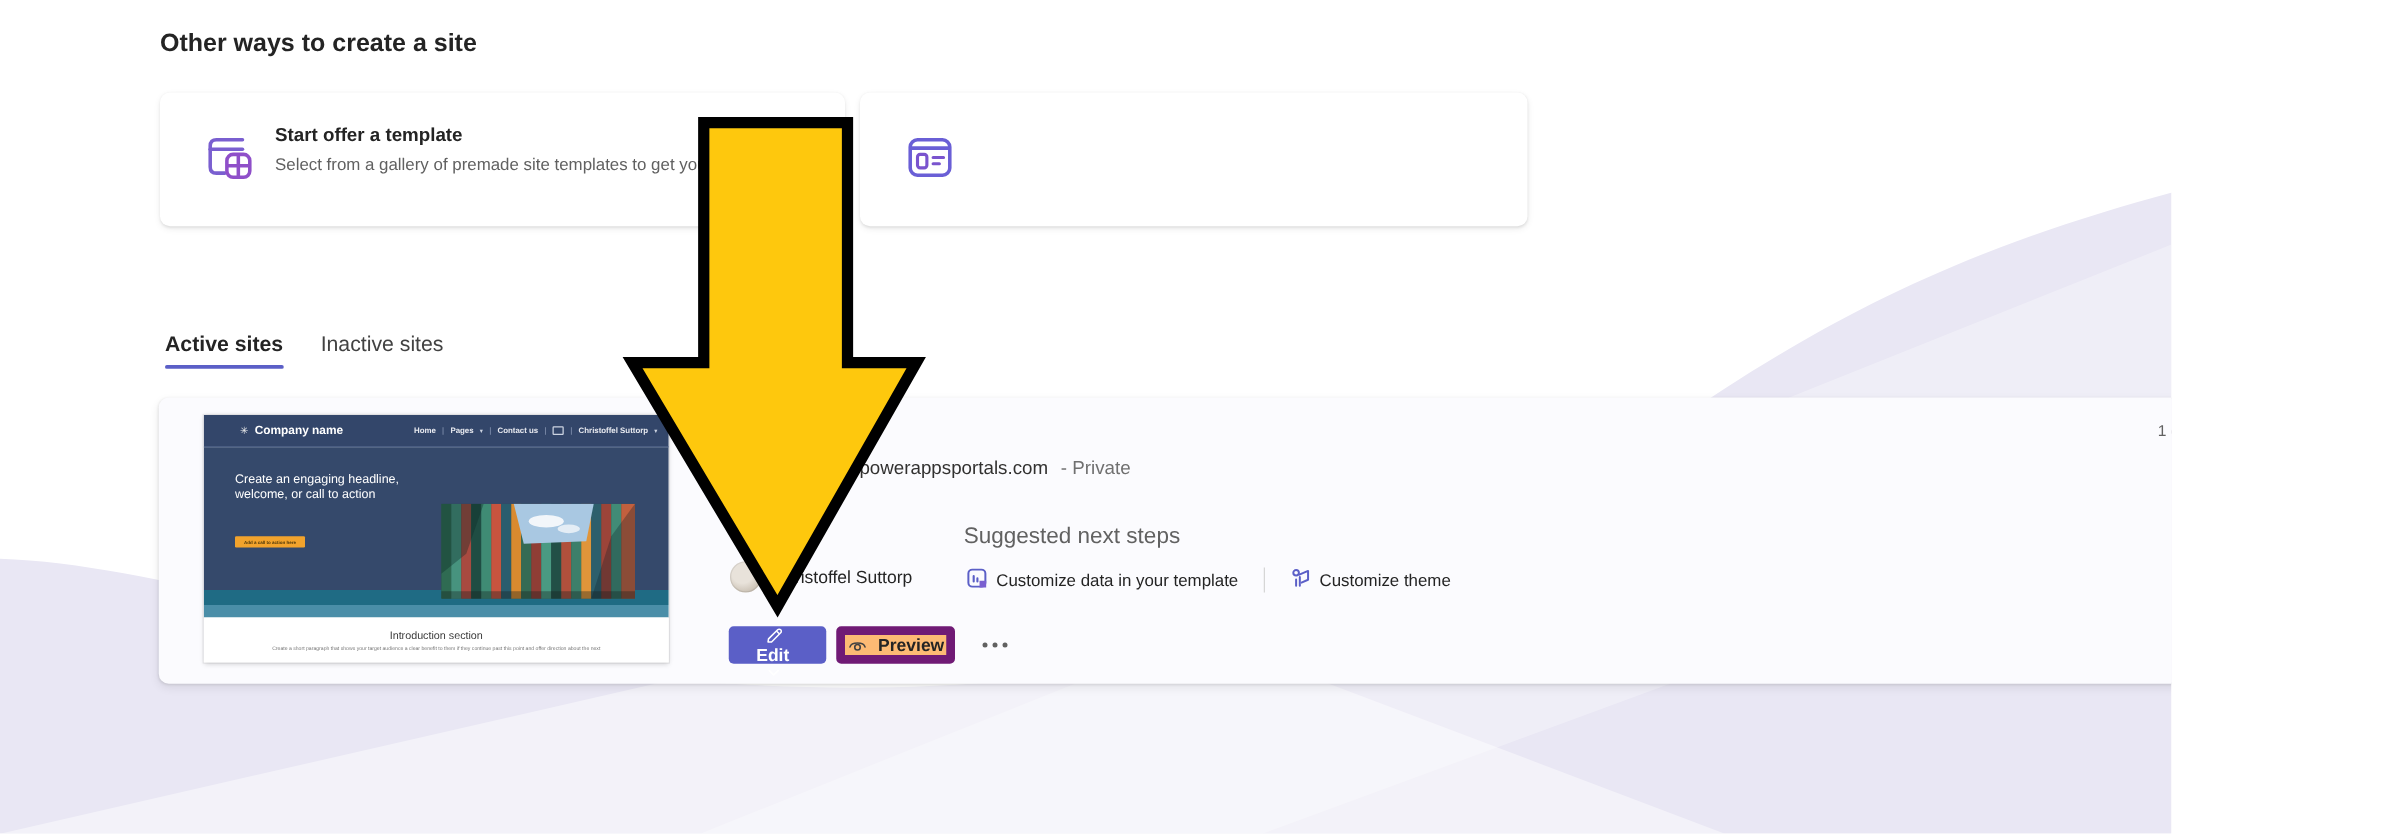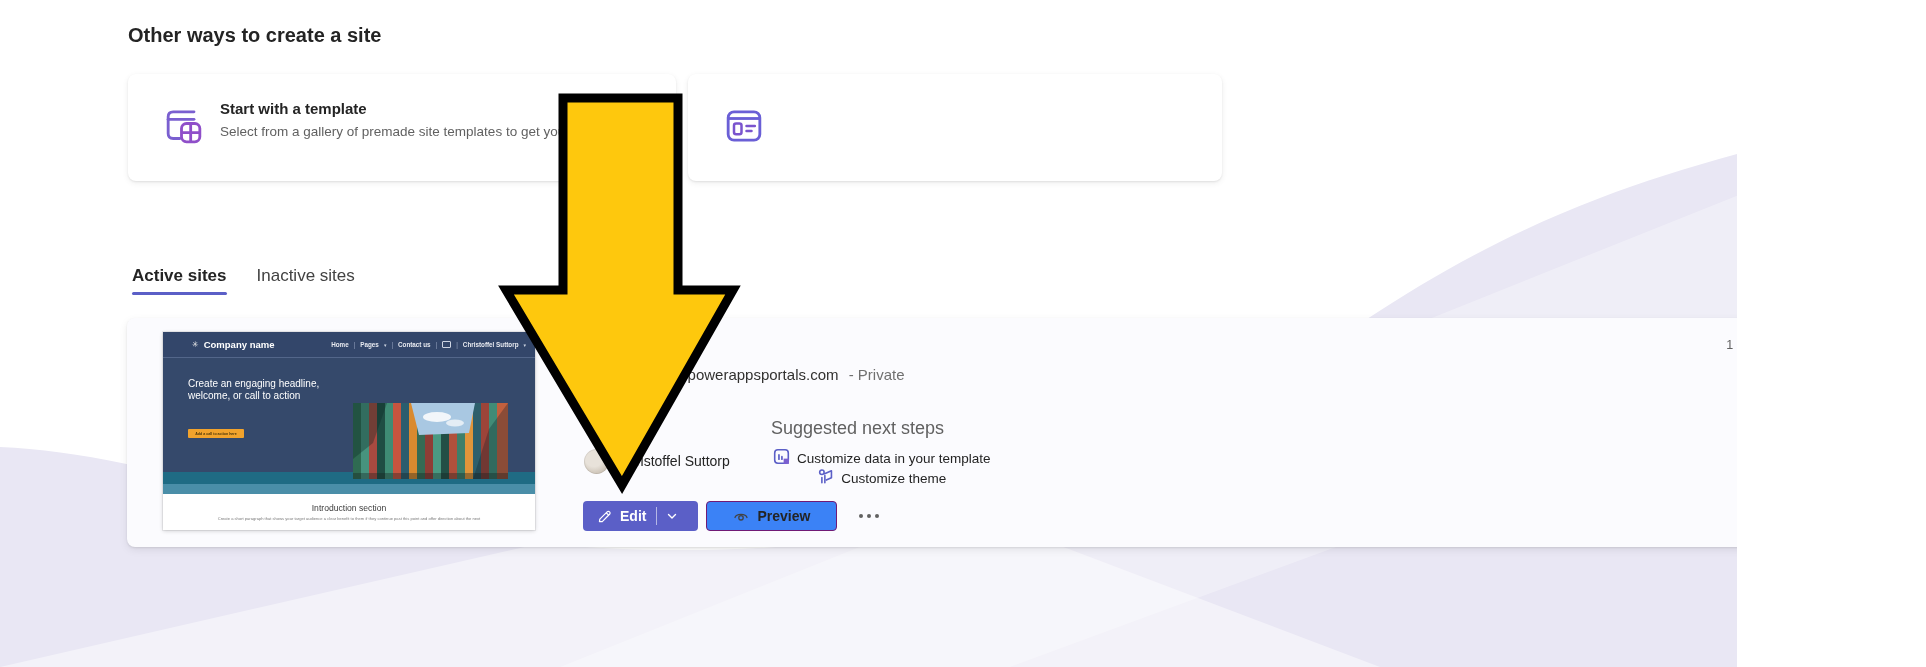--- a/index.html
+++ b/index.html
@@ -52,31 +52,31 @@
   .t-intro-h{font-size:8.6px;color:#3b3b3b;padding-top:9px;}
   .t-intro-p{font-size:4.1px;color:#7a7a7a;padding:3px 10px 0 10px;line-height:1.4;}
   
   .url-row{position:absolute;left:550px;top:48px;font-size:15px;}
   .url-text{color:#323130;}
   .url-privacy{color:#707070;margin-left:6px;}
   .suggest-label{position:absolute;left:644px;top:100px;font-size:18px;color:#616161;}
   .owner-row{position:absolute;left:457px;top:130px;height:26px;display:flex;align-items:center;}
   .avatar{width:25px;height:25px;border-radius:50%;background:radial-gradient(circle at 40% 35%,#e8e2da 0 40%,#cfc6ba 70%,#b8ad9e);box-shadow:inset 0 0 0 1px rgba(0,0,0,.08);}
   .owner-name{margin-left:9px;font-size:14px;color:#242424;}
-  .suggest-row{position:absolute;left:646px;top:130px;height:26px;display:flex;align-items:center;flex-direction:column;}
+  .suggest-row{position:absolute;left:646px;top:130px;height:26px;display:flex;align-items:flex-end;}
   .suggest-link{display:flex;align-items:center;gap:7px;font-size:13.5px;color:#242424;cursor:pointer;}
   .v-divider{width:1px;height:20px;background:#d6d6d6;margin:0 20px 0 20px;}
   
   .btn-row{position:absolute;left:456px;top:183px;height:30px;display:flex;align-items:center;}
   .btn-edit{height:30px;background:#5B5FC7;border:none;border-radius:4px;color:#fff;display:flex;align-items:center;
-            padding:0 20px 0 14px;cursor:pointer;font-family:inherit;}
+            padding:0 20px 0 14px;cursor:pointer;font-family:inherit;flex-direction:column;}
   .btn-edit .lbl{font-size:14px;font-weight:700;margin:0 10px 0 8px;}
   .btn-edit .split{width:1px;height:18px;background:rgba(255,255,255,.55);margin-right:9px;}
-  .btn-preview{height:30px;margin-left:8px;background:#3b82f6;border:1px solid #701a75;border-radius:4px;color:#242424;
-               display:flex;align-items:center;padding:0 26px;cursor:pointer;font-family:inherit;}
+  .btn-preview{height:30px;margin-left:8px;background:#fdba74;border:7px solid #701a75;border-radius:4px;color:#242424;
+               display:flex;align-items:center;padding:0 2px;cursor:pointer;font-family:inherit;}
   .btn-preview .lbl{font-size:14px;font-weight:700;margin-left:8px;}
   .btn-more{margin-left:16px;border:none;background:transparent;cursor:pointer;padding:4px;display:flex;align-items:center;}
   
   #arrow-overlay{position:absolute;inset:0;z-index:9;pointer-events:none;}
 </style>
 </head>
 <body>
 
 <div id="stage">
 
@@ -91,21 +91,21 @@
   <div id="opt-card-1" class="opt-card">
     <div class="opt-icon">
       <svg width="40" height="44" viewBox="0 0 48 48" fill="none">
         <path d="M36,7 H11 Q5,7 5,13 V33 Q5,39 11,39 H19" stroke="#7A5FD0" stroke-width="3.4" stroke-linecap="round"></path>
         <path d="M5,16 H36" stroke="#7A5FD0" stroke-width="3.4" stroke-linecap="round"></path>
         <rect x="21" y="21" width="22" height="22" rx="6" fill="#fff" stroke="#8F4FC9" stroke-width="3.4"></rect>
         <path d="M32,21 V43 M21,32 H43" stroke="#8F4FC9" stroke-width="3.4"></path>
       </svg>
     </div>
     <div class="opt-body">
-      <div class="opt-title">Start with a template</div>
+      <div class="opt-title">Start offer a template</div>
       <div class="opt-desc">Select from a gallery of premade site templates to get your site going.</div>
     </div>
   </div>
 
   <div id="opt-card-2" class="opt-card">
     <div class="opt-icon">
       <svg width="40" height="44" viewBox="0 0 48 48" fill="none">
         <rect x="5" y="7" width="38" height="34" rx="7" stroke="#6A5FD6" stroke-width="3.4"></rect>
         <path d="M5,15 H43" stroke="#6A5FD6" stroke-width="3.4"></path>
         <rect x="12" y="21" width="9" height="13" rx="2.5" stroke="#7A54CE" stroke-width="3"></rect>

